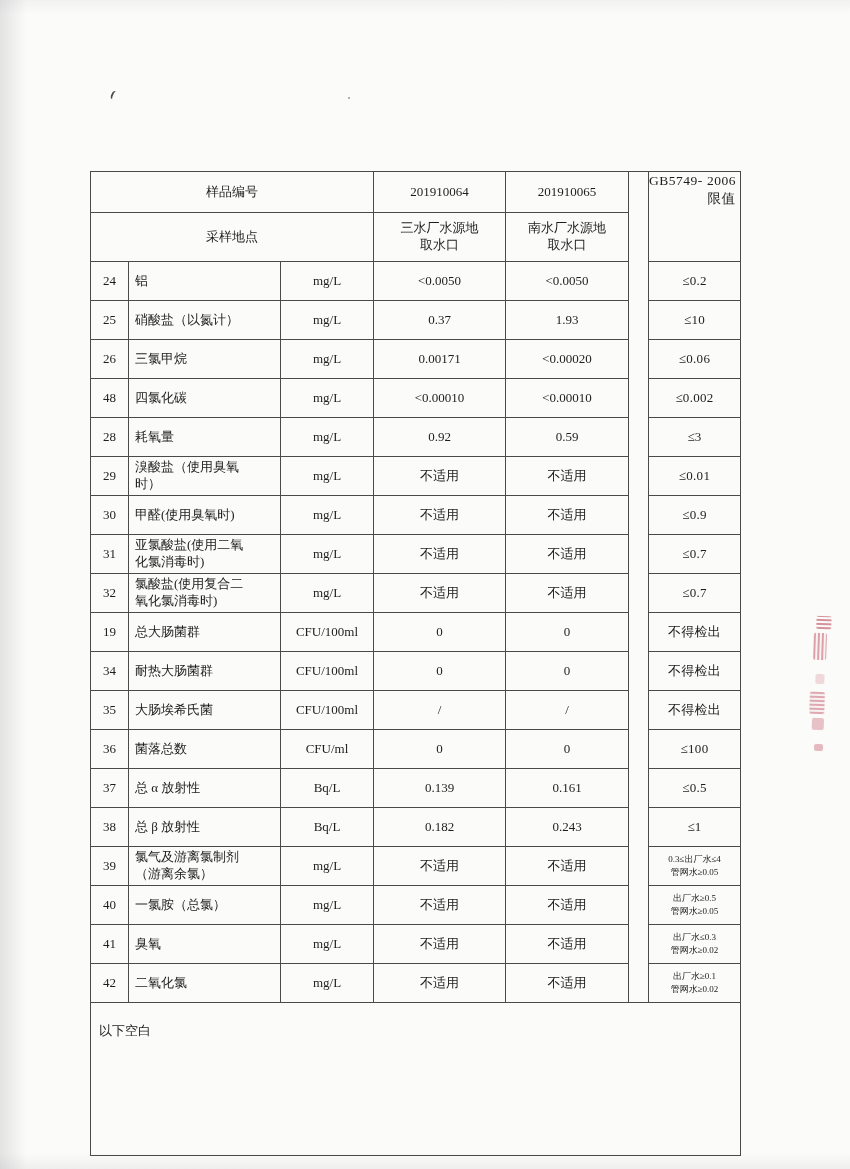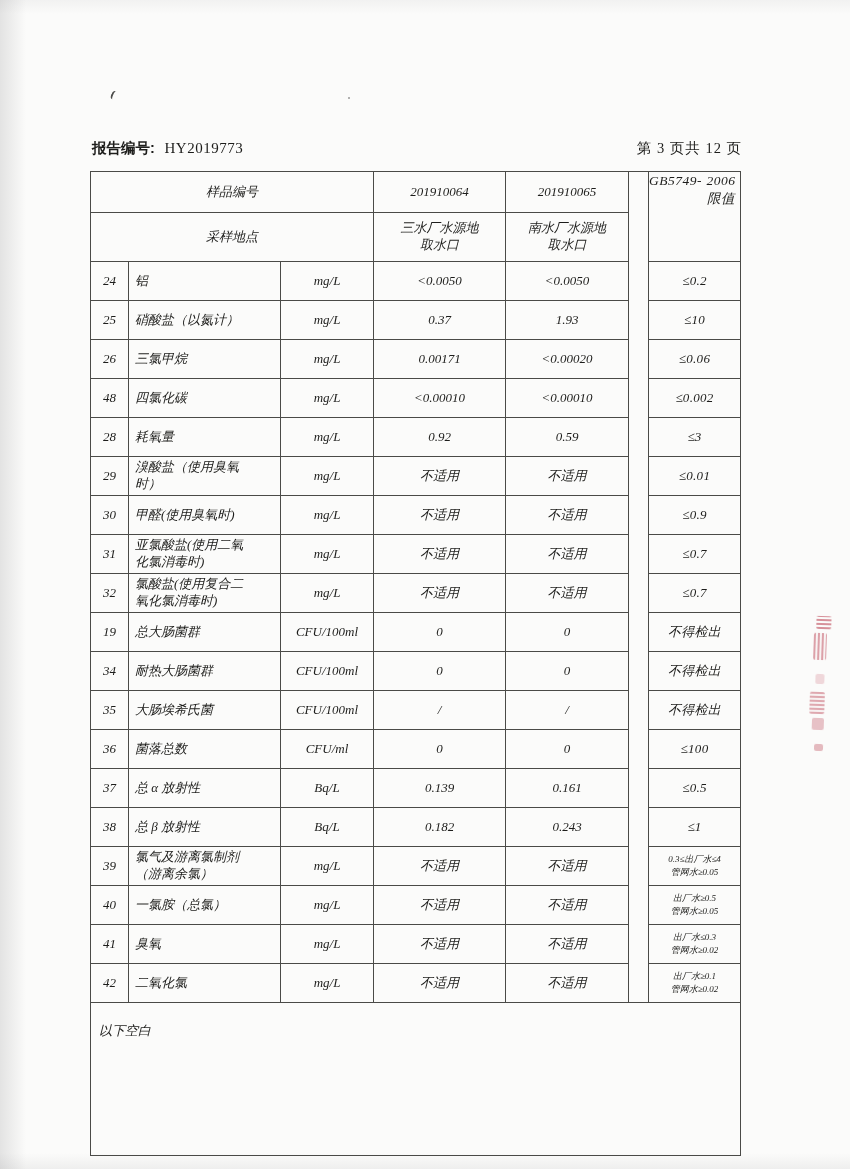--- a/index.html
+++ b/index.html
@@ -25,21 +25,21 @@
   }
   .meta-row{
     position:absolute;top:139px;left:92px;right:108px;
     display:flex;justify-content:space-between;align-items:baseline;
     font-size:14.5px;
   }
   .report-no-label{font-family:"Liberation Sans","DejaVu Sans",sans-serif;font-weight:600;}
   .report-no-value{font-size:15px;letter-spacing:.5px;margin-left:6px;}
   .page-indicator{font-size:14.5px;letter-spacing:1px;}
 
-  .table-wrap{position:absolute;top:171px;left:90px;width:650px;font-style:italic;}
+  .table-wrap{position:absolute;top:171px;left:90px;width:650px;}
   table{border-collapse:collapse;table-layout:fixed;width:650px;
     border:1px solid #4a4a47;}
   td{border:1px solid #4a4a47;font-size:13px;text-align:center;
     vertical-align:middle;padding:2px 3px;line-height:1.3;
     overflow:hidden;}
   col.w-no{width:38px;} col.w-item{width:152px;} col.w-unit{width:93px;}
   col.w-v1{width:132px;} col.w-v2{width:123px;} col.w-sp{width:20px;}
   col.w-limit{width:92px;}
 
   tr.hr1 td{height:36px;}
@@ -83,27 +83,20 @@
 <div class="page">
   <div class="shade-left"></div>
   <div class="shade-top"></div>
   <div class="shade-bottom"></div>
 
   <div class="speck-tick"></div>
   <div class="speck-dot"></div>
   <div class="speck-dot2"></div>
 
 
-  <div class="meta-row">
-    <div>
-      <span class="report-no-label">报告编号:</span>
-      <span class="report-no-value">HY2019773</span>
-    </div>
-    <div class="page-indicator">第 3 页共 12 页</div>
-  </div>
 
   <div class="table-wrap">
     <table>
       <colgroup>
         <col class="w-no">
           <col class="w-item">
           <col class="w-unit">
         <col class="w-v1">
           <col class="w-v2">
           <col class="w-sp">

